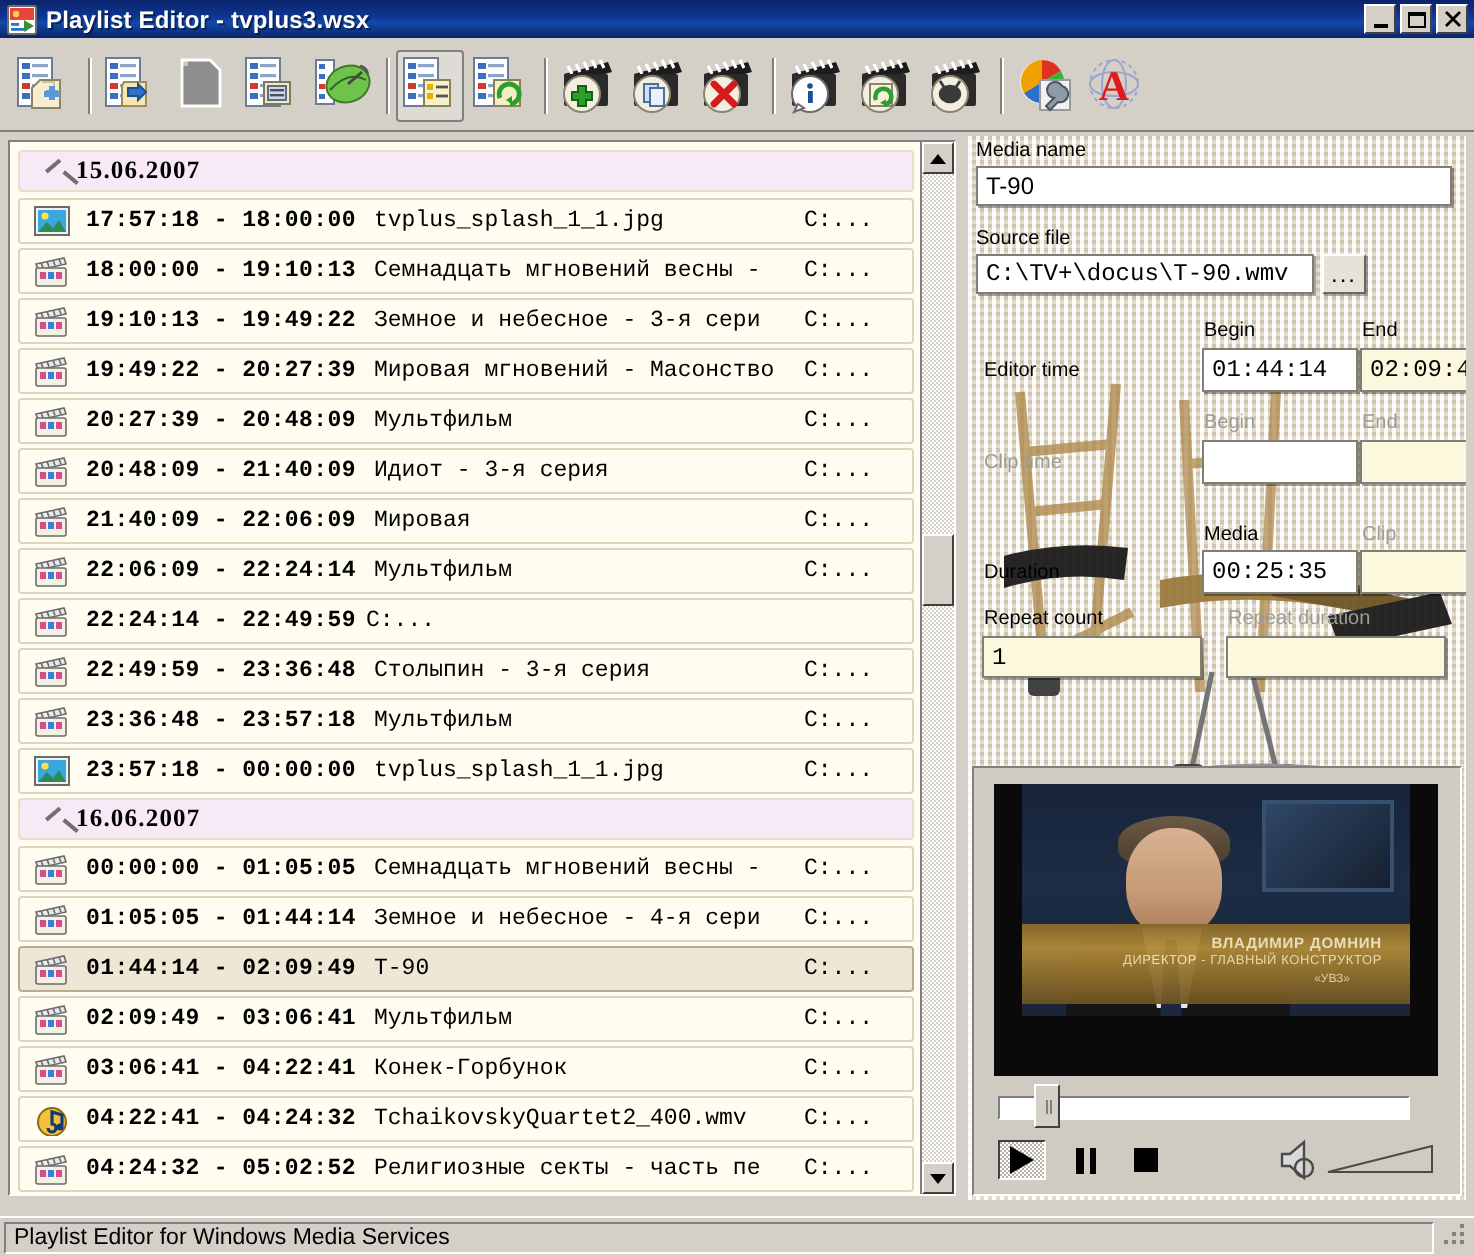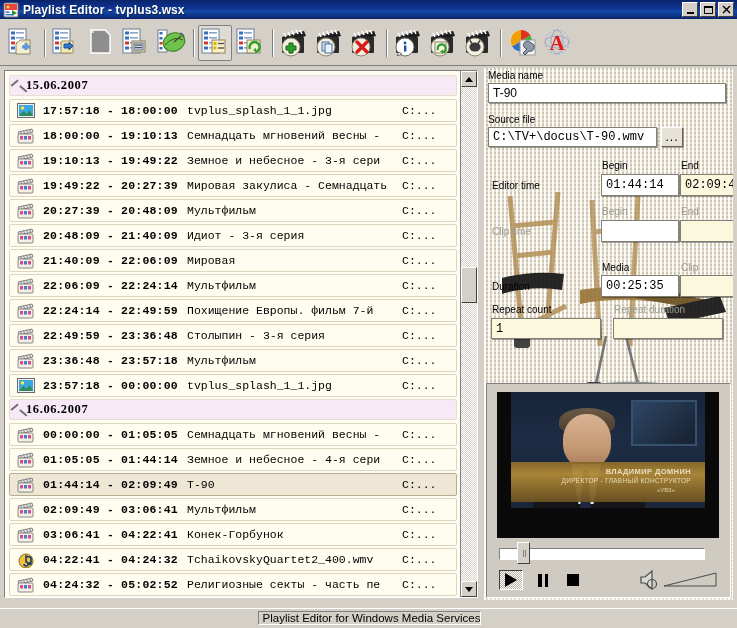--- a/index.html
+++ b/index.html
@@ -69,21 +69,21 @@
     box-sizing:border-box;overflow:hidden;
   }
   .playlist-inner{
     position:absolute;left:0;top:0;right:17px;bottom:0;
     overflow:hidden;background:#fffdf3;padding:2px 0 0 4px;box-sizing:border-box;
   }
   .date-header{
     height:21px;background:#f7eaf6;
     border:1px solid #e6dfca;border-radius:2px;
     display:flex;align-items:center;
-    margin:2px 3px 3px 0;padding-left:0;box-sizing:border-box;
+    margin:2px 3px 3px 0;padding-left:12px;box-sizing:border-box;
   }
   .chev{
     width:11px;height:11px;position:relative;margin-right:5px;flex:0 0 auto;
   }
   .chev:before,.chev:after{
     content:"";position:absolute;left:1px;width:9px;height:1.6px;background:#707070;
     transform-origin:left center;
   }
   .chev:before{top:5px;transform:rotate(-40deg);}
   .chev:after{top:5px;left:9.5px;transform:rotate(40deg);}
@@ -240,21 +240,21 @@
   .ic-pause:before{left:0;}.ic-pause:after{right:0;}
   .ic-stop{width:12px;height:12px;background:#000;}
   .volslider{
     position:absolute;left:176px;top:188px;width:54px;height:16px;
   }
 
   
   .statusbar{
     position:absolute;left:0;bottom:0;width:737px;height:20px;
     background:#d4d0c8;border-top:1px solid #fff;
-    display:flex;align-items:center;box-sizing:border-box;flex-direction:column;
+    display:flex;align-items:flex-start;box-sizing:border-box;
   }
   .status-cell{
     margin:2px 0 2px 2px;height:16px;flex:1 1 auto;
     border-top:1px solid #808080;border-left:1px solid #808080;
     border-right:1px solid #fff;border-bottom:1px solid #fff;
     display:flex;align-items:center;padding-left:4px;box-sizing:border-box;
     font-size:11.5px;color:#000;
   }
   .status-grip{width:16px;height:16px;margin:0 2px;flex:0 0 auto;position:relative;}
 </style>
@@ -563,21 +563,21 @@
         <div class="row">
           <span class="ricon"><svg width="18" height="16" viewBox="0 0 18 16">
               <path d="M1 4 l14 -3 1 3 -14 3z" fill="#eaeaea" stroke="#6b6b6b" stroke-width=".8"></path>
               <path d="M3.5 3.3 l1 2.6 M6.5 2.7 l1 2.6 M9.5 2.1 l1 2.6 M12.5 1.5 l1 2.6" stroke="#6b6b6b" stroke-width=".8"></path>
               <rect x="1" y="6" width="15" height="9" rx="1" fill="#f3f0e4" stroke="#6b6b6b" stroke-width=".8"></rect>
               <rect x="3" y="8" width="3" height="3.5" fill="#d94b8a"></rect>
               <rect x="7" y="8" width="3" height="3.5" fill="#3a7fd4"></rect>
               <rect x="11" y="8" width="3" height="3.5" fill="#d94b8a"></rect>
             </svg></span>
           <span class="rtime">19:49:22 - 20:27:39</span>
-          <span class="rname">Мировая закулиса - Семнадцать</span>
+          <span class="rname">Мировая мгновений - Масонство</span>
           <span class="rpath">C:...</span>
         </div>
         <div class="row">
           <span class="ricon"><svg width="18" height="16" viewBox="0 0 18 16">
               <path d="M1 4 l14 -3 1 3 -14 3z" fill="#eaeaea" stroke="#6b6b6b" stroke-width=".8"></path>
               <path d="M3.5 3.3 l1 2.6 M6.5 2.7 l1 2.6 M9.5 2.1 l1 2.6 M12.5 1.5 l1 2.6" stroke="#6b6b6b" stroke-width=".8"></path>
               <rect x="1" y="6" width="15" height="9" rx="1" fill="#f3f0e4" stroke="#6b6b6b" stroke-width=".8"></rect>
               <rect x="3" y="8" width="3" height="3.5" fill="#d94b8a"></rect>
               <rect x="7" y="8" width="3" height="3.5" fill="#3a7fd4"></rect>
               <rect x="11" y="8" width="3" height="3.5" fill="#d94b8a"></rect>
@@ -628,21 +628,20 @@
         <div class="row">
           <span class="ricon"><svg width="18" height="16" viewBox="0 0 18 16">
               <path d="M1 4 l14 -3 1 3 -14 3z" fill="#eaeaea" stroke="#6b6b6b" stroke-width=".8"></path>
               <path d="M3.5 3.3 l1 2.6 M6.5 2.7 l1 2.6 M9.5 2.1 l1 2.6 M12.5 1.5 l1 2.6" stroke="#6b6b6b" stroke-width=".8"></path>
               <rect x="1" y="6" width="15" height="9" rx="1" fill="#f3f0e4" stroke="#6b6b6b" stroke-width=".8"></rect>
               <rect x="3" y="8" width="3" height="3.5" fill="#d94b8a"></rect>
               <rect x="7" y="8" width="3" height="3.5" fill="#3a7fd4"></rect>
               <rect x="11" y="8" width="3" height="3.5" fill="#d94b8a"></rect>
             </svg></span>
           <span class="rtime">22:24:14 - 22:49:59</span>
-          <span class="rname">Похищение Европы. фильм 7-й</span>
           <span class="rpath">C:...</span>
         </div>
         <div class="row">
           <span class="ricon"><svg width="18" height="16" viewBox="0 0 18 16">
               <path d="M1 4 l14 -3 1 3 -14 3z" fill="#eaeaea" stroke="#6b6b6b" stroke-width=".8"></path>
               <path d="M3.5 3.3 l1 2.6 M6.5 2.7 l1 2.6 M9.5 2.1 l1 2.6 M12.5 1.5 l1 2.6" stroke="#6b6b6b" stroke-width=".8"></path>
               <rect x="1" y="6" width="15" height="9" rx="1" fill="#f3f0e4" stroke="#6b6b6b" stroke-width=".8"></rect>
               <rect x="3" y="8" width="3" height="3.5" fill="#d94b8a"></rect>
               <rect x="7" y="8" width="3" height="3.5" fill="#3a7fd4"></rect>
               <rect x="11" y="8" width="3" height="3.5" fill="#d94b8a"></rect>

